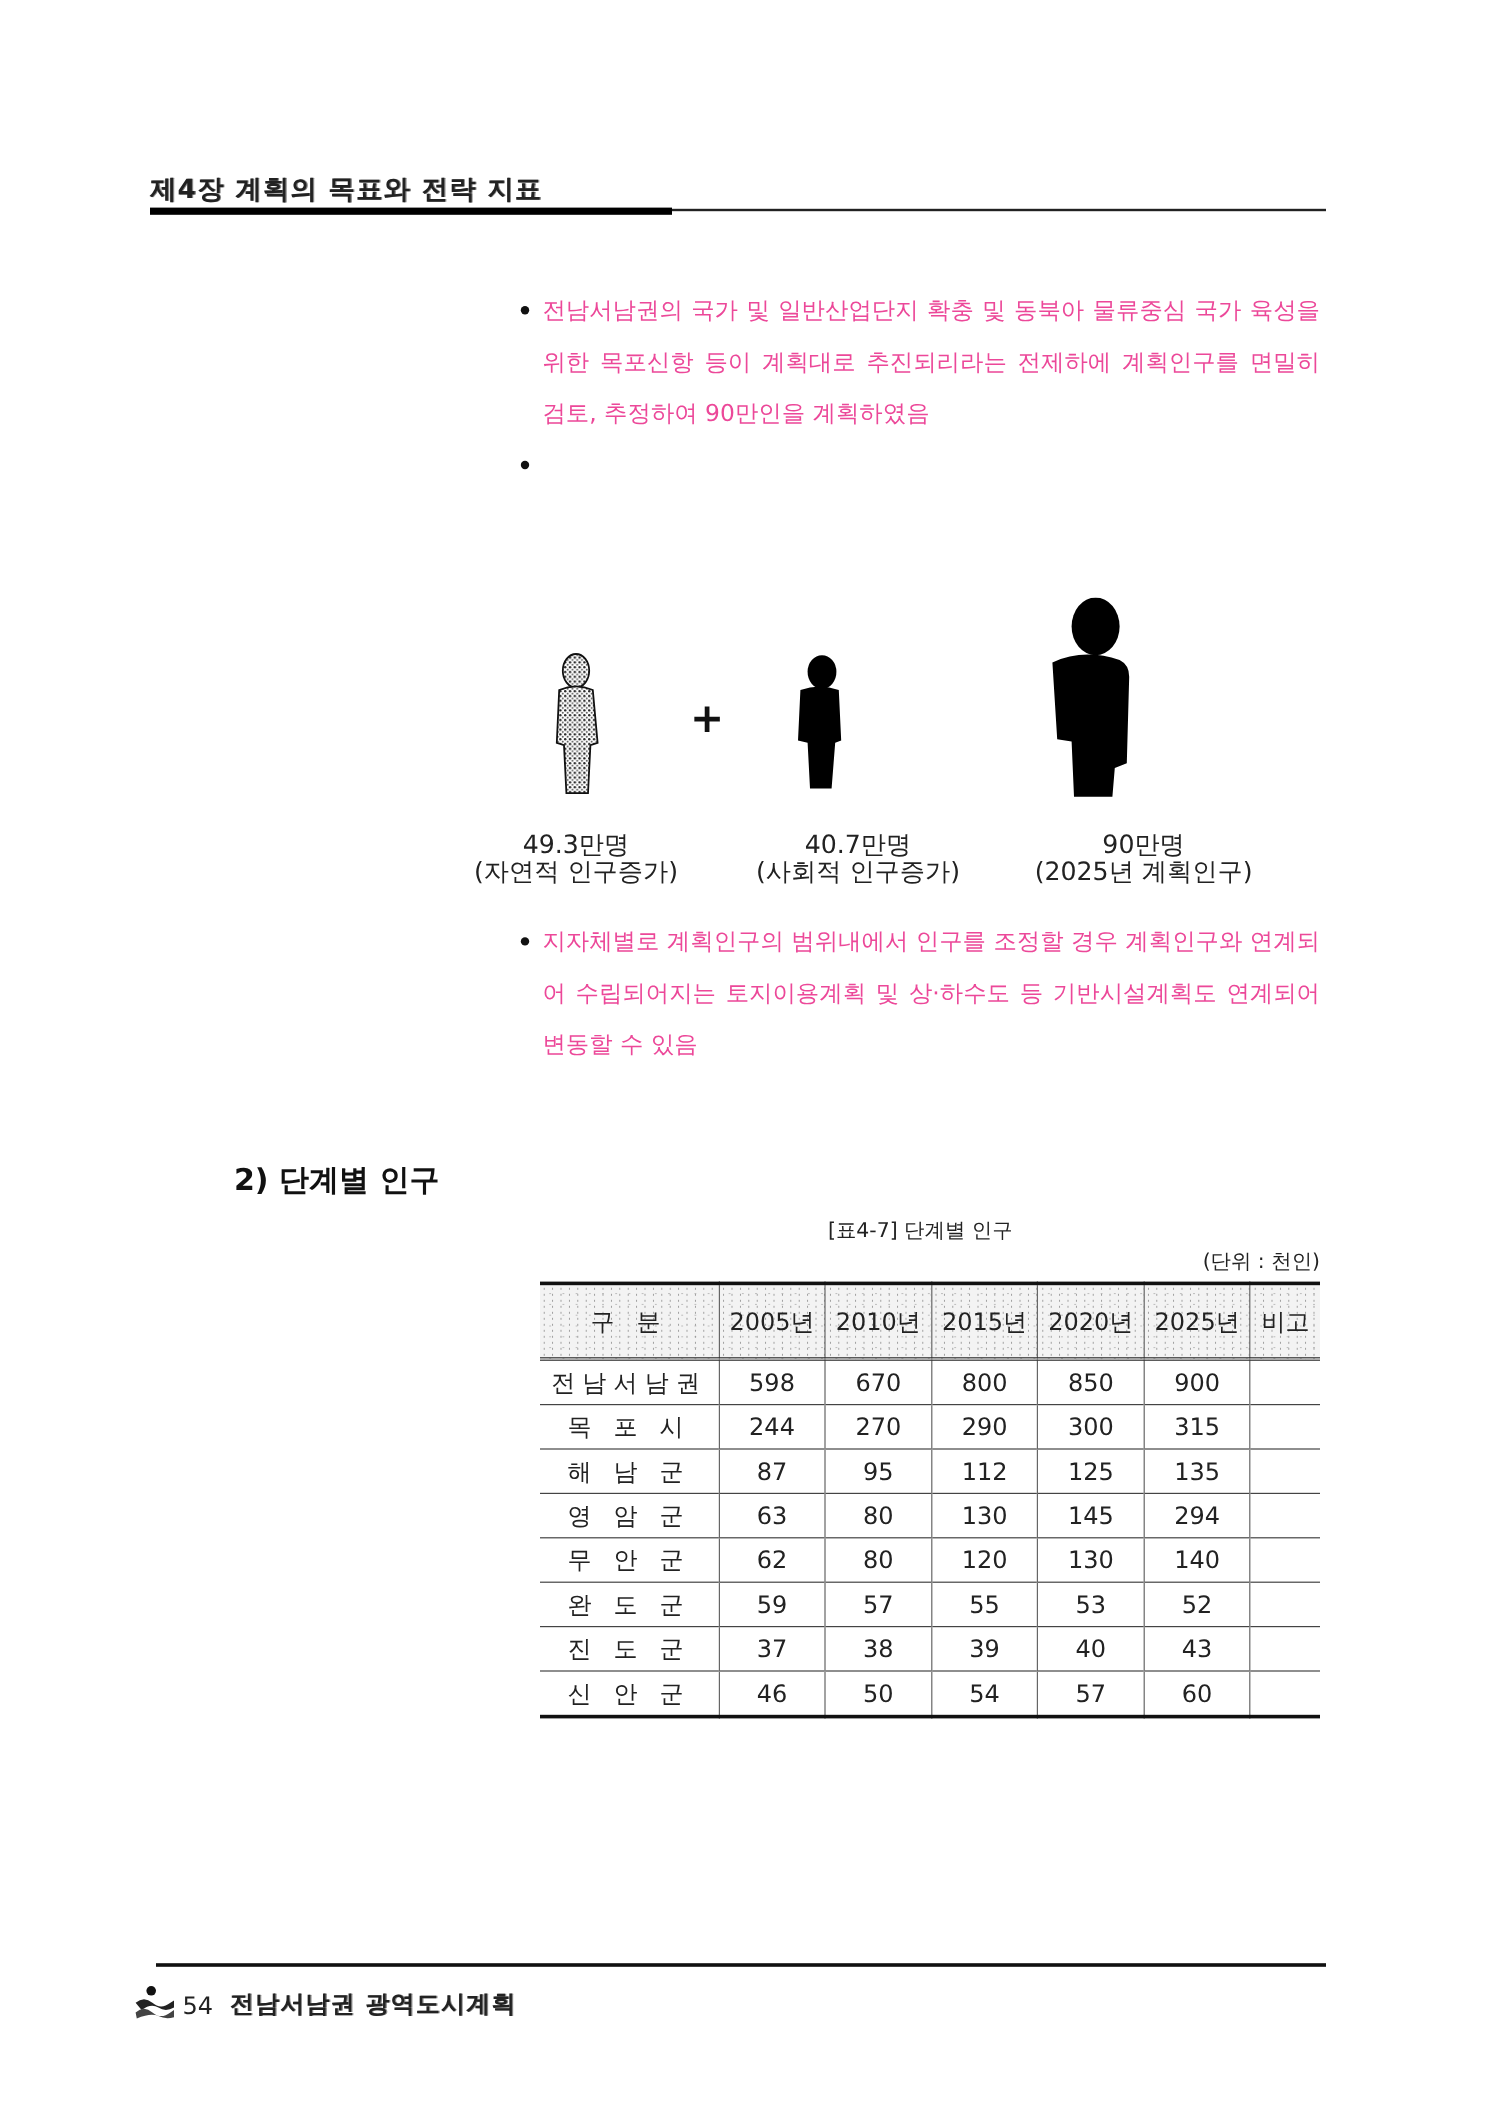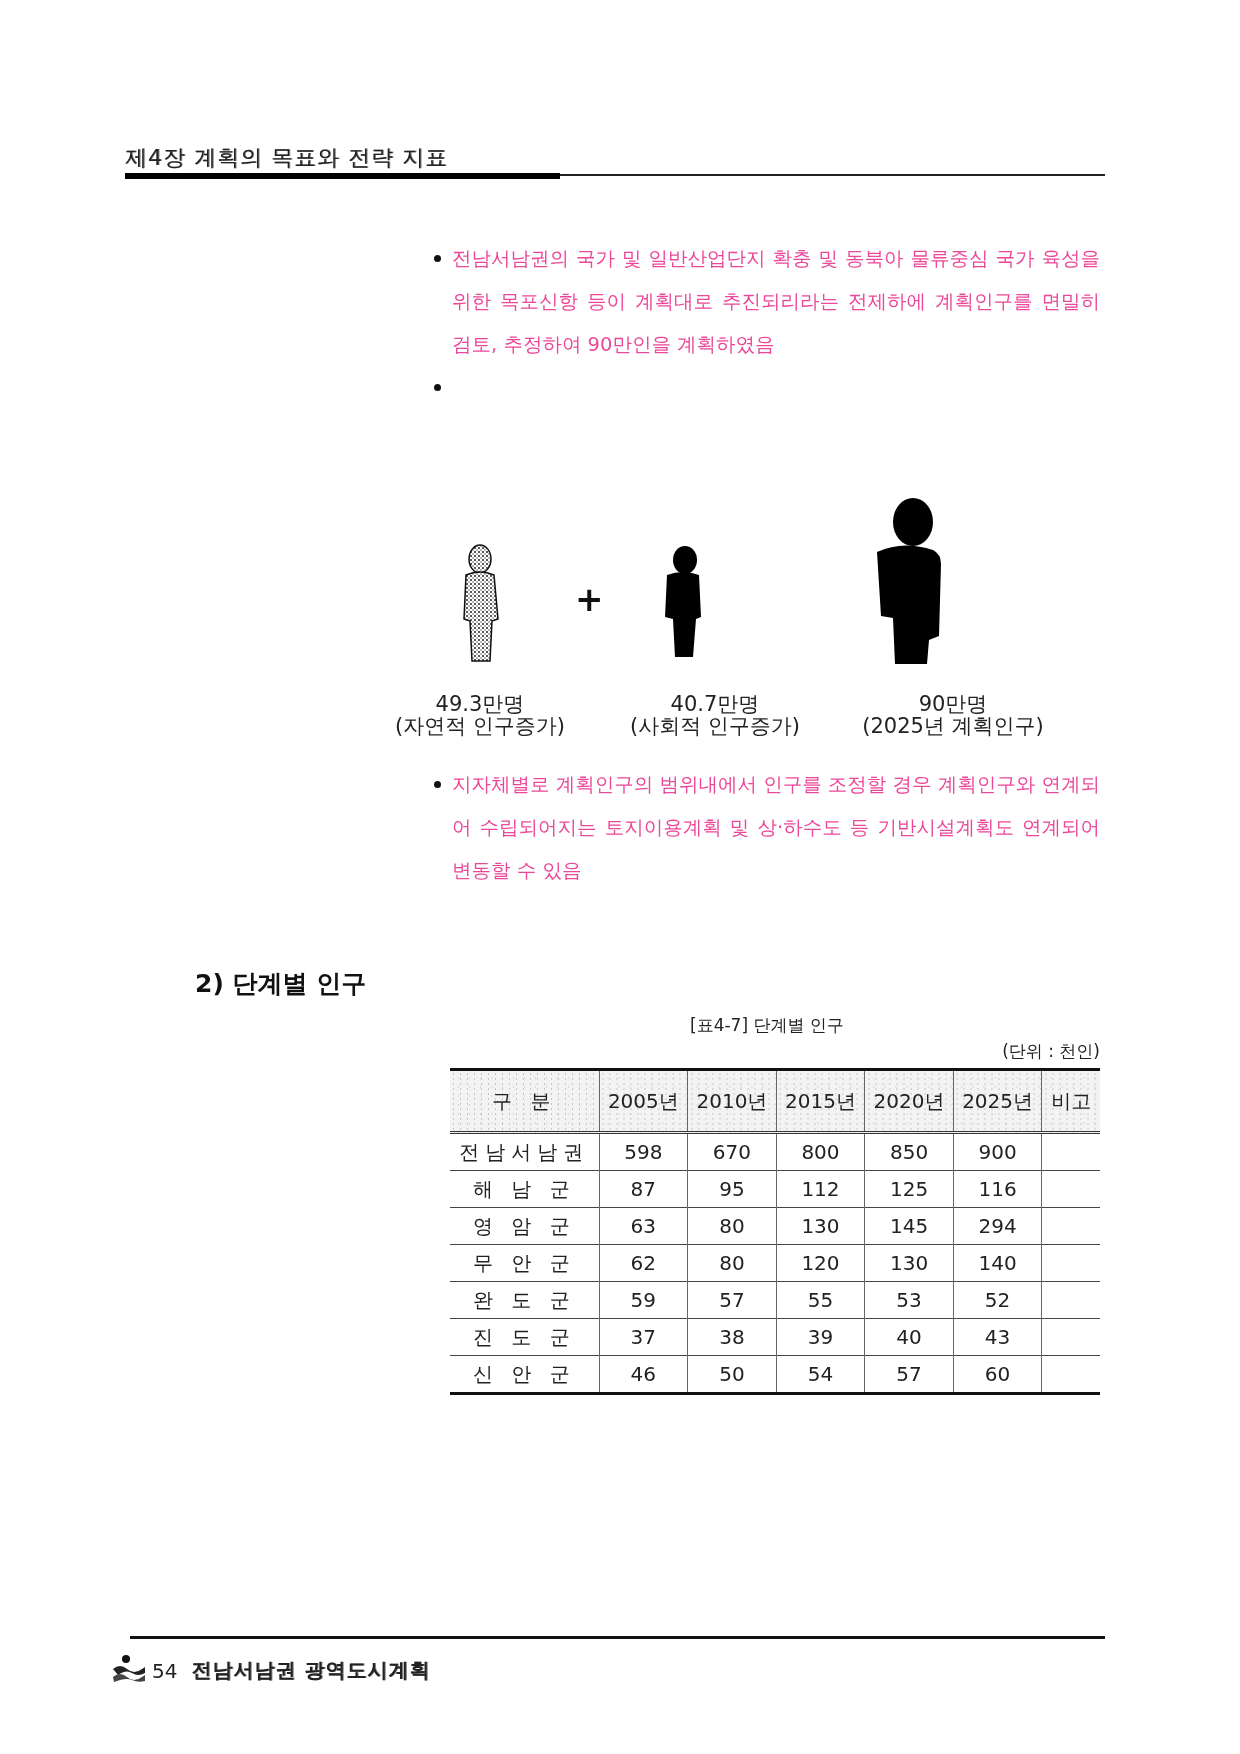--- a/index.html
+++ b/index.html
@@ -13,21 +13,21 @@
     position: relative;
     overflow: hidden;
     font-family: "DejaVu Sans", "Liberation Sans", sans-serif;
     color: #111;
   }
   .chapter-header {
     position: absolute;
     left: 125px;
     top: 143px;
     font-size: 22px;
-    font-weight: normal;
+    font-weight: bold;
     letter-spacing: 1px;
     color: #222;
     text-shadow: 1px 0 0 #888;
   }
   .header-rule {
     position: absolute;
     left: 125px;
     top: 174px;
     width: 980px;
     height: 2px;
@@ -258,26 +258,35 @@
     <tr>
       <td class="col-label">전남서남권</td>
       <td>598</td>
       <td>670</td>
       <td>800</td>
       <td>850</td>
       <td>900</td>
       <td></td>
     </tr>
     <tr>
+      <td class="col-label">목 포 시</td>
+      <td>244</td>
+      <td>270</td>
+      <td>290</td>
+      <td>300</td>
+      <td>315</td>
+      <td></td>
+    </tr>
+    <tr>
       <td class="col-label">해 남 군</td>
       <td>87</td>
       <td>95</td>
       <td>112</td>
       <td>125</td>
-      <td>116</td>
+      <td>135</td>
       <td></td>
     </tr>
     <tr>
       <td class="col-label">영 암 군</td>
       <td>63</td>
       <td>80</td>
       <td>130</td>
       <td>145</td>
       <td>294</td>
       <td></td>

